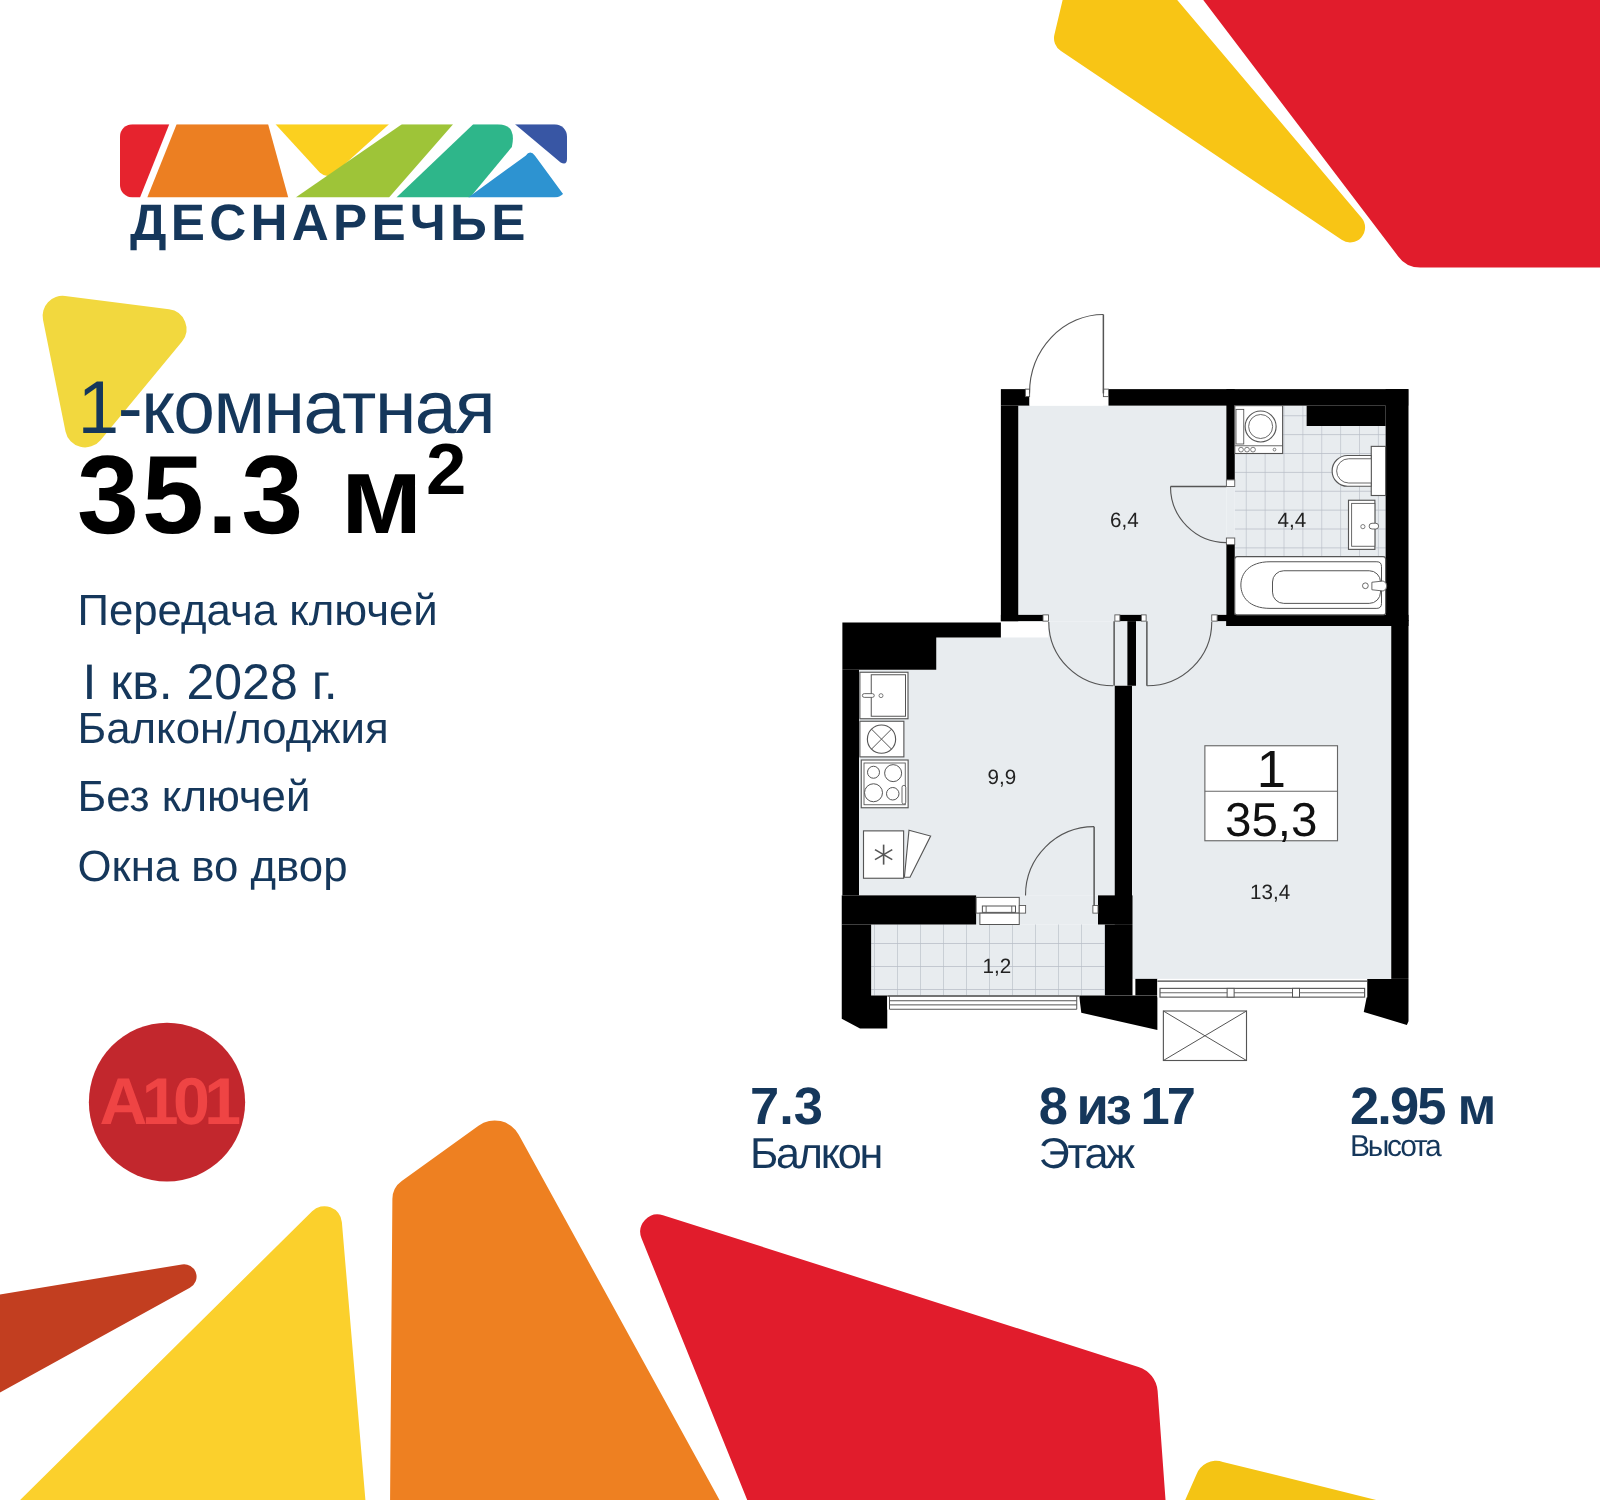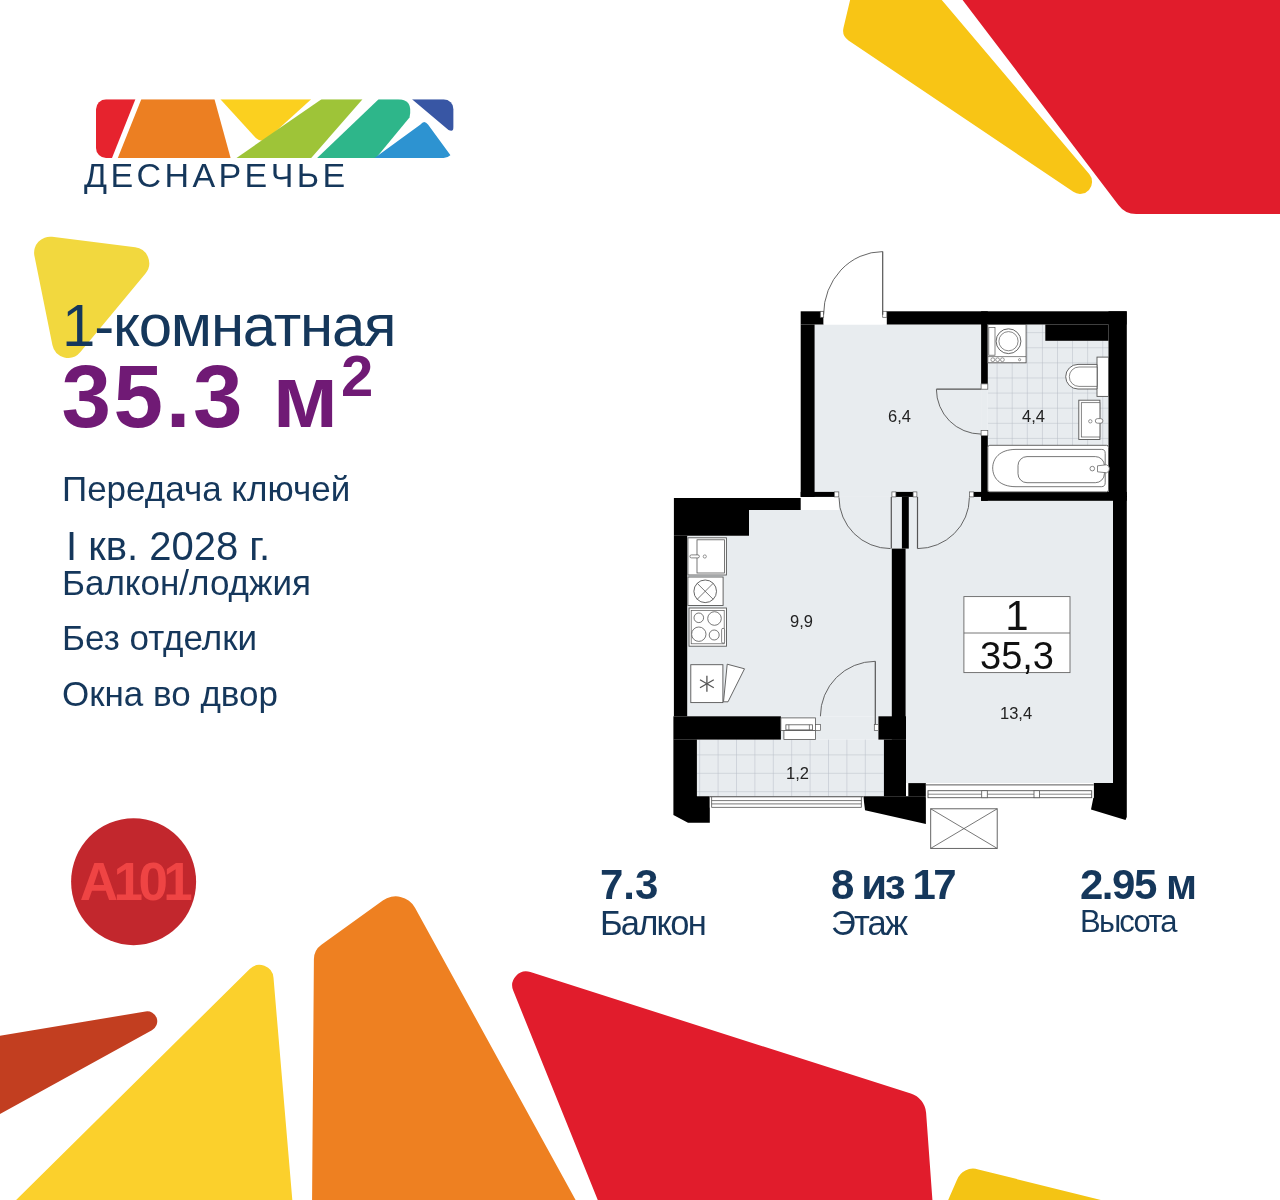--- a/index.html
+++ b/index.html
@@ -260,41 +260,41 @@
 <text x="1022" y="421.5" font-size="16.5" fill="#222" font-family="Liberation Sans,sans-serif">4,4</text>
 
 <text x="790" y="627" font-size="16.5" fill="#222" font-family="Liberation Sans,sans-serif">9,9</text>
 
 <text x="1000" y="719" font-size="16.5" fill="#222" font-family="Liberation Sans,sans-serif">13,4</text>
 
 <text x="786" y="778.5" font-size="16.5" fill="#222" font-family="Liberation Sans,sans-serif">1,2</text>
 </g>
 </svg>
 
-<div class="abs navy" style="left:84px;top:157.9px;font-size:34px;font-weight:400;letter-spacing:3.4px;line-height:1;">ДЕСНАРЕЧЬЕ</div>
+<div class="abs navy" style="left:104px;top:157.9px;font-size:41px;font-weight:700;letter-spacing:3.4px;line-height:1;">ДЕСНАРЕЧЬЕ</div>
 
 <div class="abs navy" style="left:62px;top:269.5px;font-size:60px;letter-spacing:-1.2px;line-height:1;margin-top:26px;">1-комнатная</div>
 
-<div class="abs" style="left:61.5px;top:347.3px;font-size:89px;letter-spacing:2.6px;font-weight:700;color:#701a75;line-height:1;">35.3 м<span style="font-size:58px;vertical-align:31px;">2</span></div>
+<div class="abs" style="left:61.5px;top:347.3px;font-size:89px;letter-spacing:2.6px;font-weight:700;color:#000000;line-height:1;">35.3 м<span style="font-size:58px;vertical-align:31px;">2</span></div>
 
 <div class="abs navy" style="left:62px;top:471.1px;font-size:35px;line-height:1;">Передача ключей</div>
 
 <div class="abs navy" style="left:66px;top:510.2px;font-size:40px;line-height:1;margin-top:16px;">I кв. 2028 г.</div>
 
 <div class="abs navy" style="left:62px;top:564.9px;font-size:35px;line-height:1;">Балкон/лоджия</div>
 
-<div class="abs navy" style="left:62px;top:619.6px;font-size:35px;line-height:1;">Без отделки</div>
+<div class="abs navy" style="left:62px;top:619.6px;font-size:35px;line-height:1;">Без ключей</div>
 
 <div class="abs navy" style="left:62px;top:676.2px;font-size:35px;line-height:1;">Окна во двор</div>
 
 <div class="abs" style="left:78px;top:855.3px;width:112px;text-align:center;font-size:53px;font-weight:700;color:#ef4444;letter-spacing:-4.5px;line-height:1;">A101</div>
 
 <div class="abs navy" style="left:600px;top:864px;font-size:42px;font-weight:700;line-height:1;">7.3</div>
 
 <div class="abs navy" style="left:600px;top:905.5px;font-size:34.5px;letter-spacing:-1.8px;line-height:1;">Балкон</div>
 
 <div class="abs navy" style="left:831px;top:864px;font-size:42px;font-weight:700;letter-spacing:-2.4px;line-height:1;">8 из 17</div>
 
 <div class="abs navy" style="left:831px;top:905.5px;font-size:34.5px;letter-spacing:-1.8px;line-height:1;text-align:center;">Этаж</div>
 
 <div class="abs navy" style="left:1080px;top:864px;font-size:42px;font-weight:700;letter-spacing:-1.5px;line-height:1;">2.95 м</div>
 
-<div class="abs navy" style="left:1080px;top:905.5px;font-size:31px;letter-spacing:-1.8px;line-height:1;">Высота</div>
+<div class="abs navy" style="left:1080px;top:905.5px;font-size:24px;letter-spacing:-1.8px;line-height:1;">Высота</div>
 
 </body></html>

